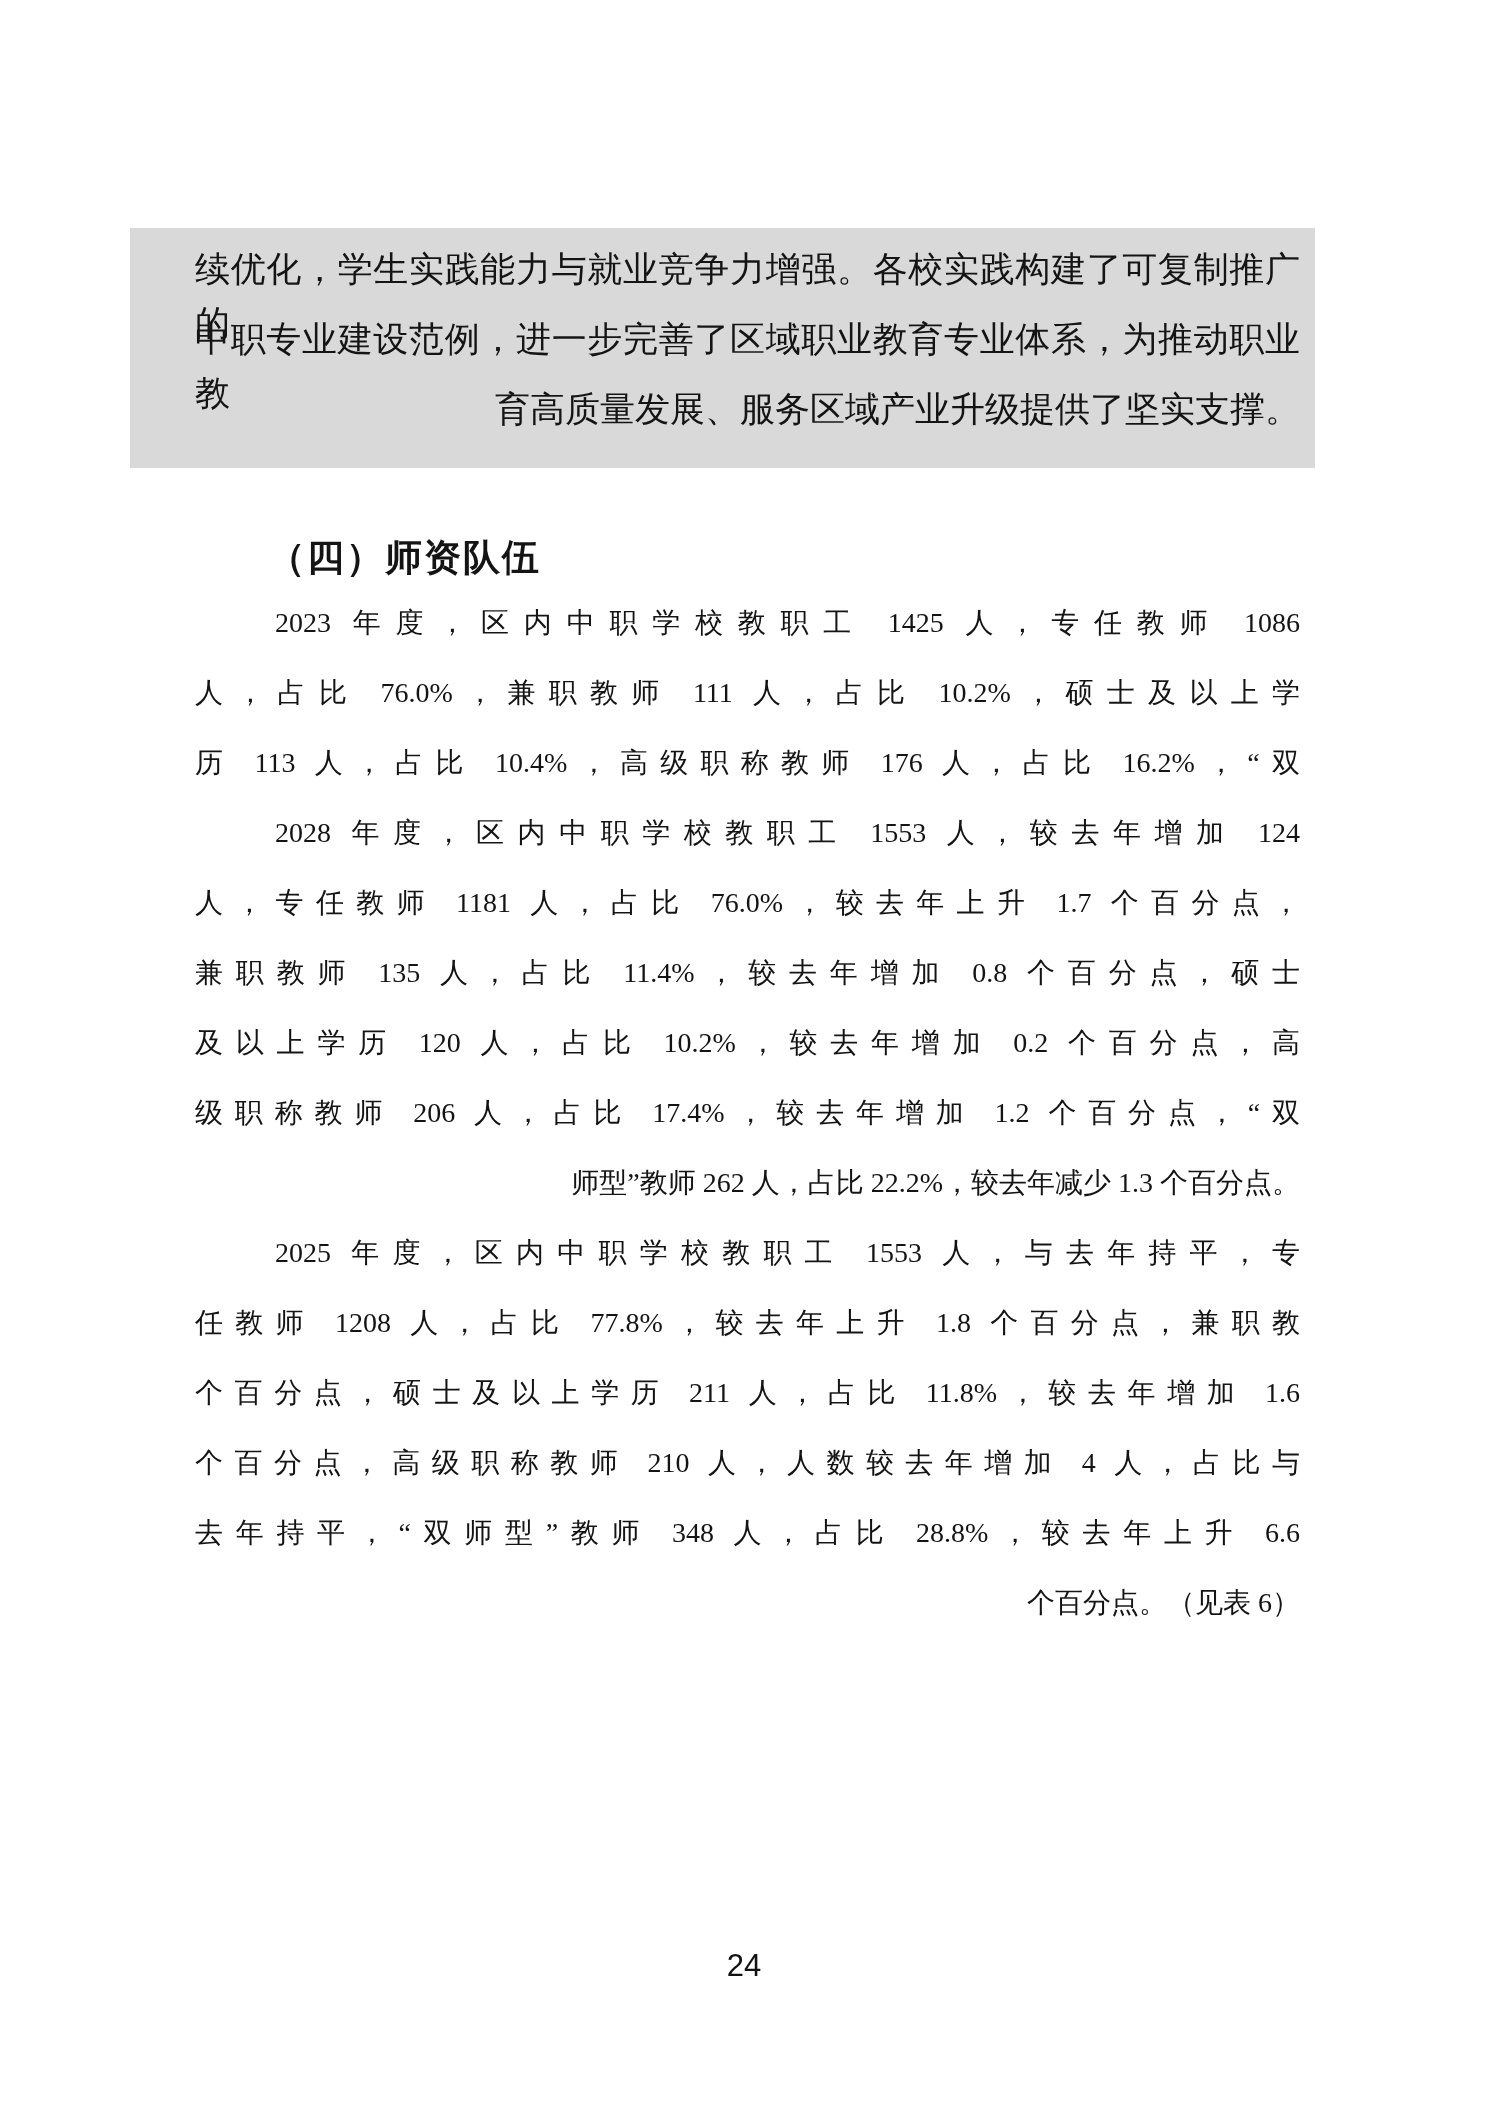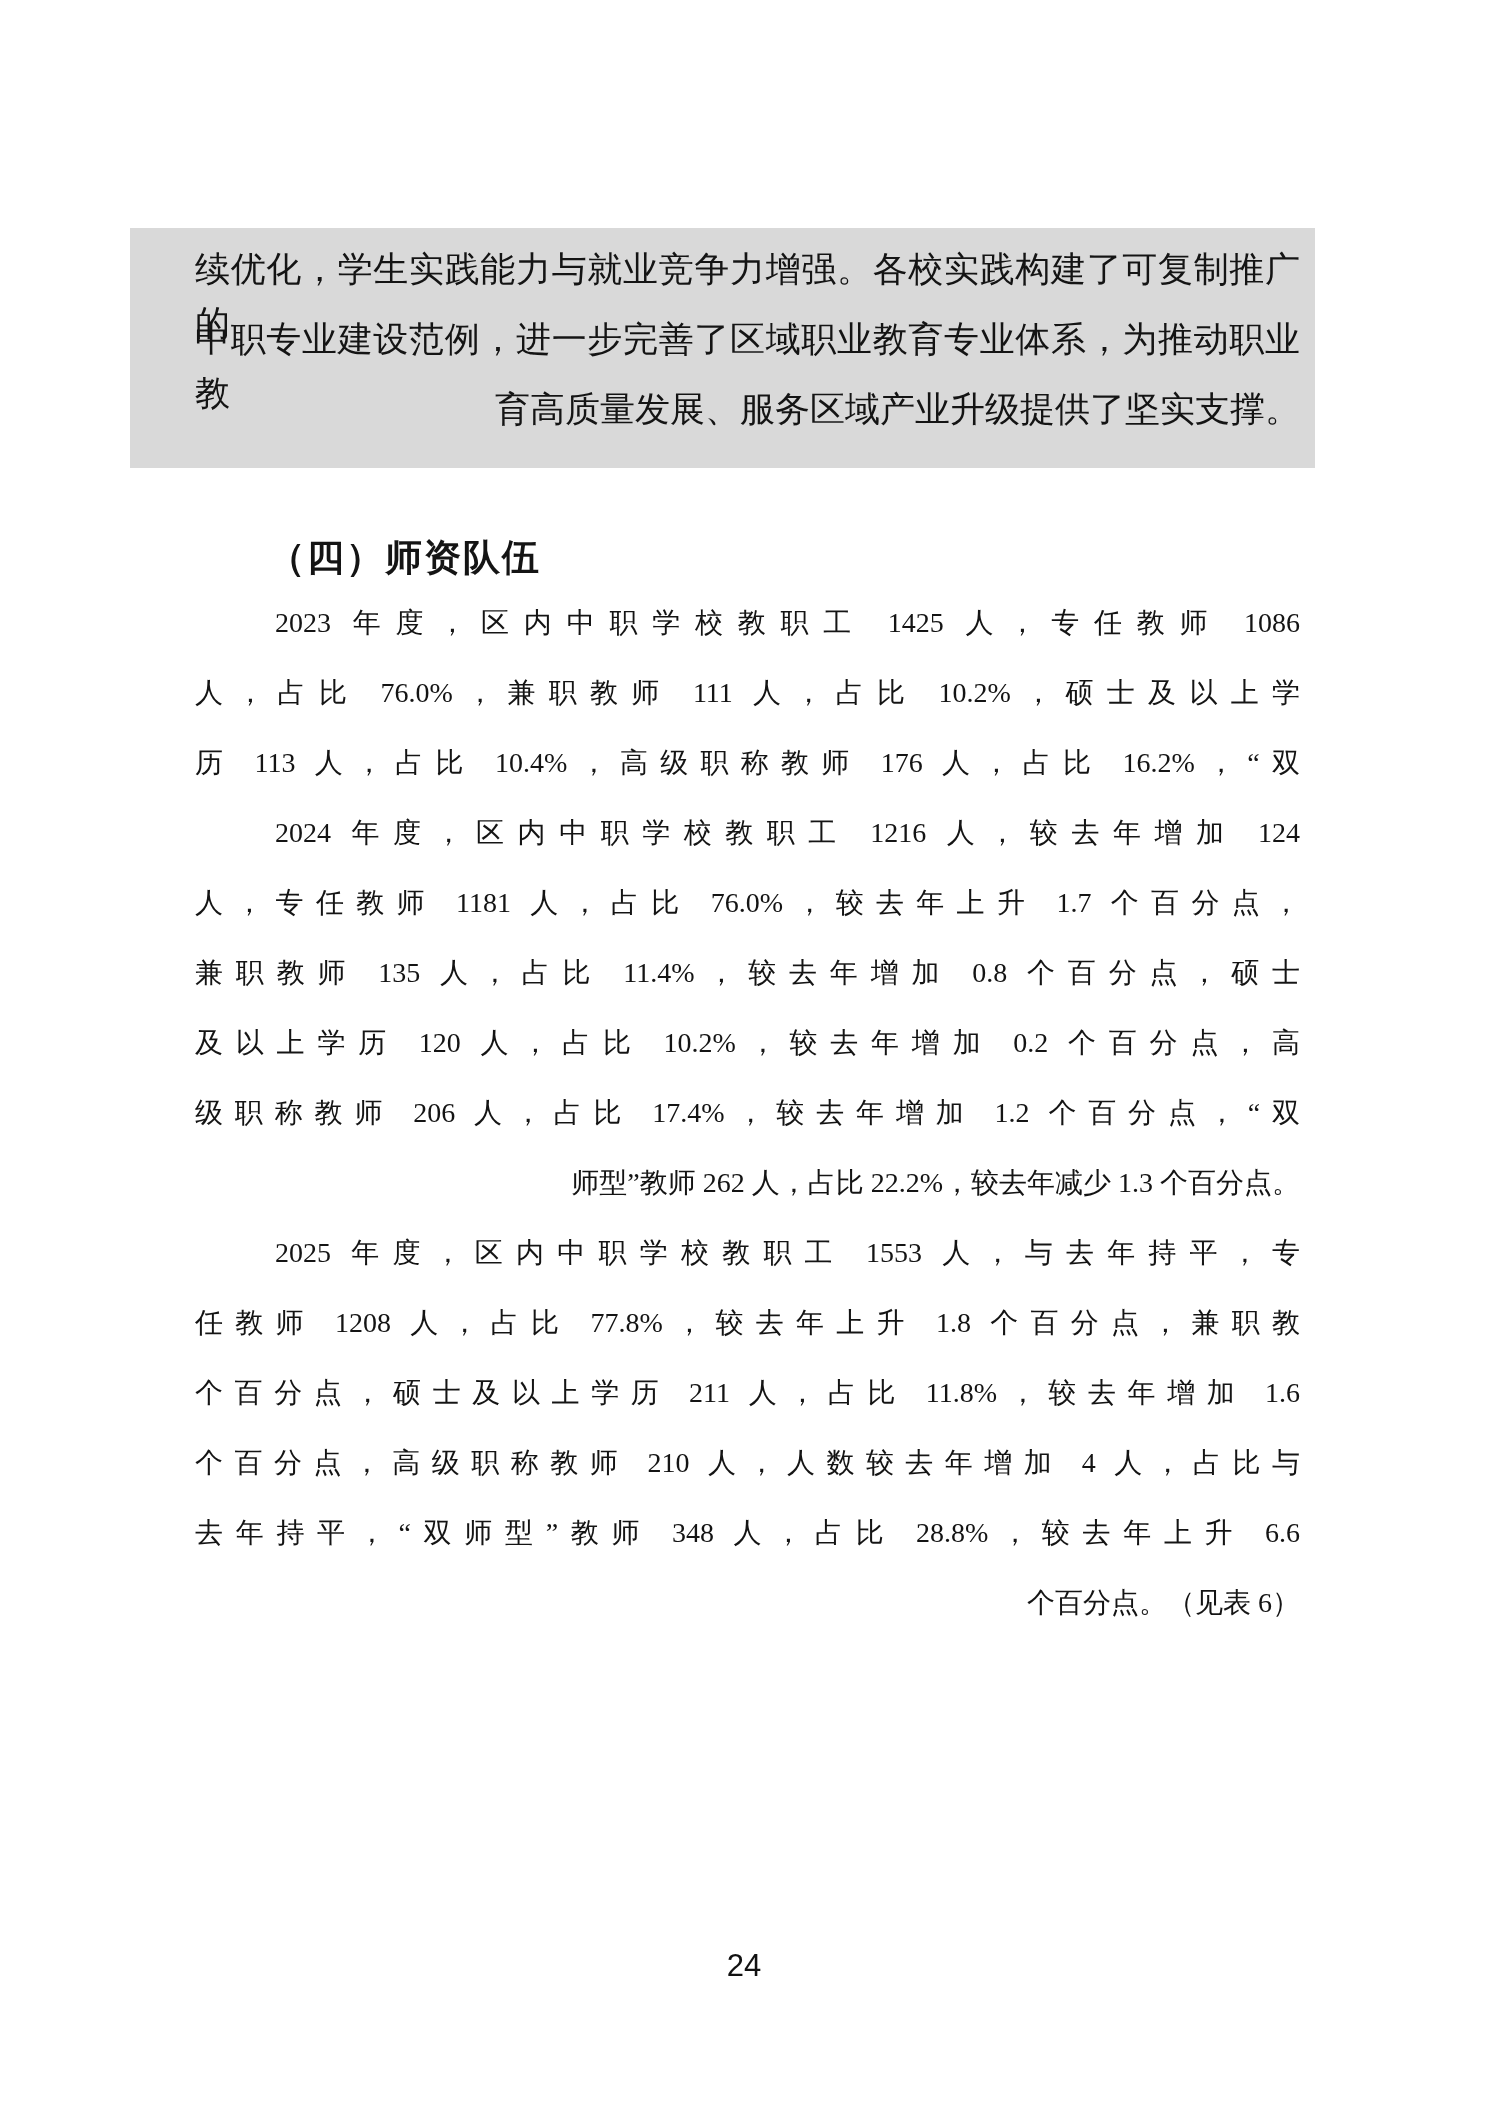--- a/index.html
+++ b/index.html
@@ -97,21 +97,21 @@
 
   <div class="body-text">
 
     <div>
       <div class="line full indent">2023 年度，区内中职学校教职工 1425 人，专任教师 1086</div>
       <div class="line full">人，占比 76.0%，兼职教师 111 人，占比 10.2%，硕士及以上学</div>
       <div class="line full">历 113 人，占比 10.4%，高级职称教师 176 人，占比 16.2%，“双</div>
     </div>
 
     <div>
-      <div class="line full indent">2024 年度，区内中职学校教职工 1216 人，较去年增加 124</div>
+      <div class="line full indent">2028 年度，区内中职学校教职工 1553 人，较去年增加 124</div>
       <div class="line full">人，专任教师 1181 人，占比 76.0%，较去年上升 1.7 个百分点，</div>
       <div class="line full">兼职教师 135 人，占比 11.4%，较去年增加 0.8 个百分点，硕士</div>
       <div class="line full">及以上学历 120 人，占比 10.2%，较去年增加 0.2 个百分点，高</div>
       <div class="line full">级职称教师 206 人，占比 17.4%，较去年增加 1.2 个百分点，“双</div>
       <div class="line endline">师型”教师 262 人，占比 22.2%，较去年减少 1.3 个百分点。</div>
     </div>
 
     <div>
       <div class="line full indent">2025 年度，区内中职学校教职工 1553 人，与去年持平，专</div>
       <div class="line full">任教师 1208 人，占比 77.8%，较去年上升 1.8 个百分点，兼职教</div>

